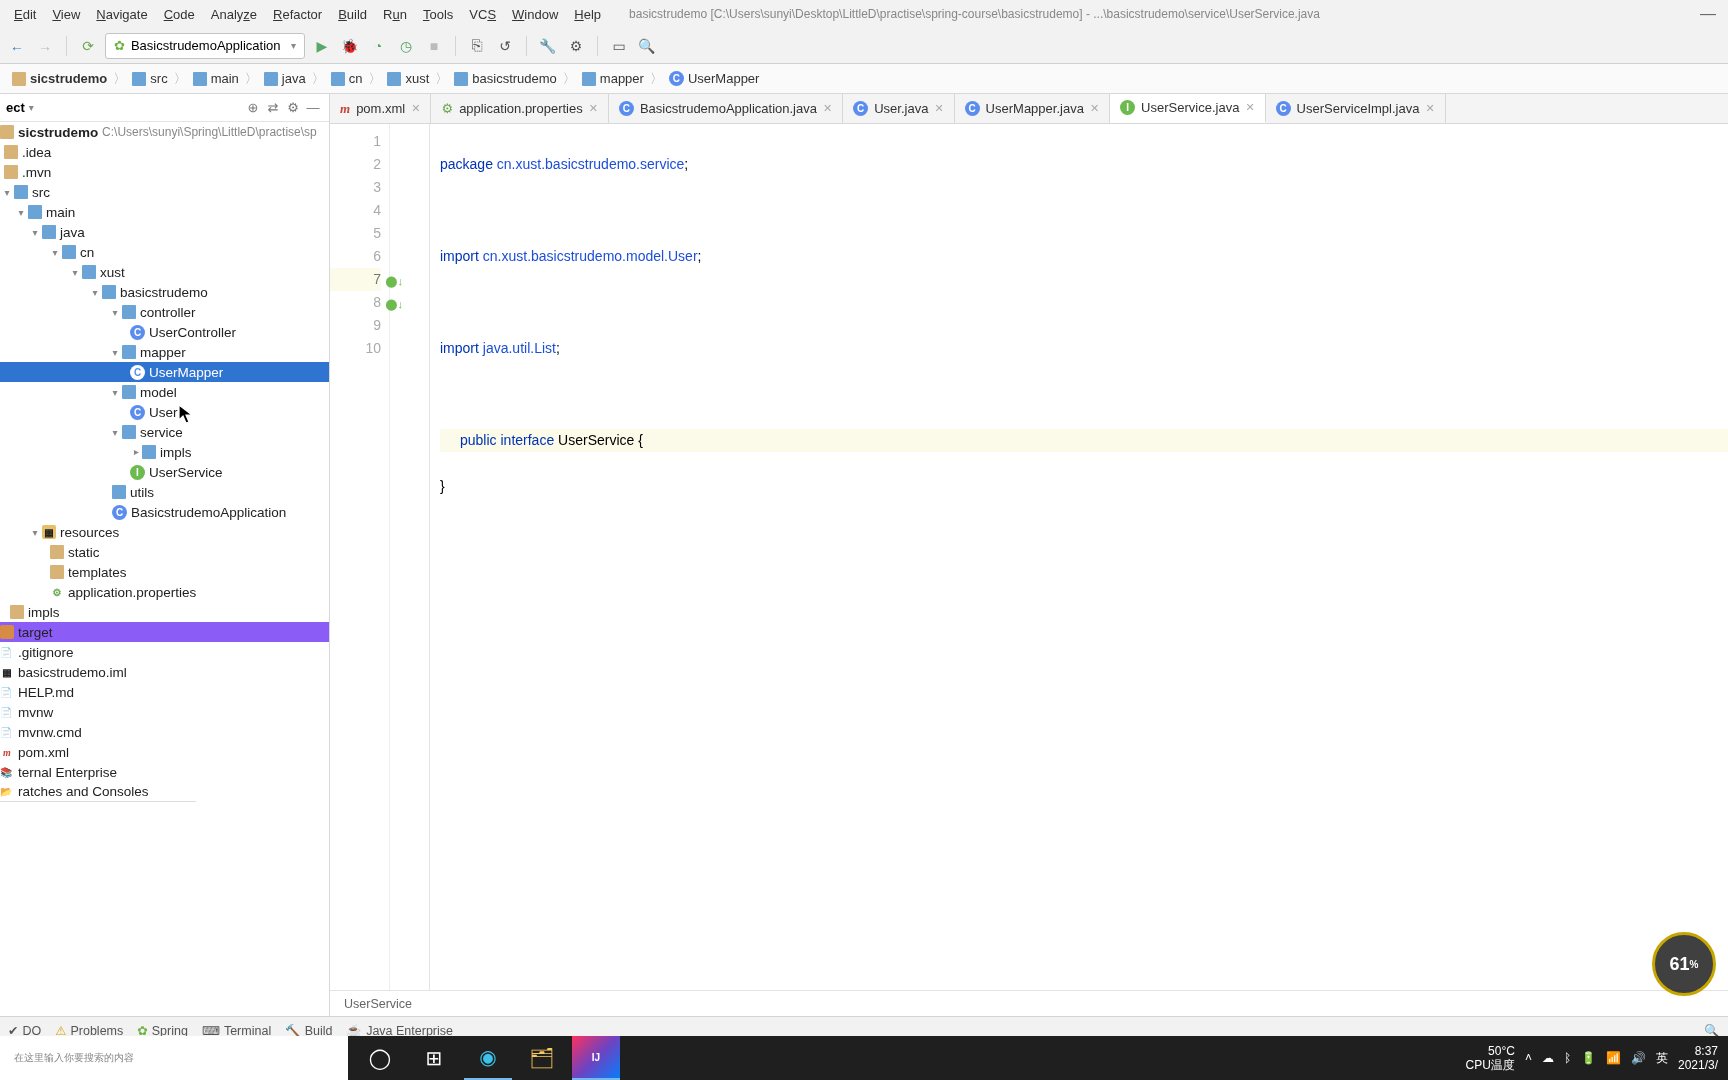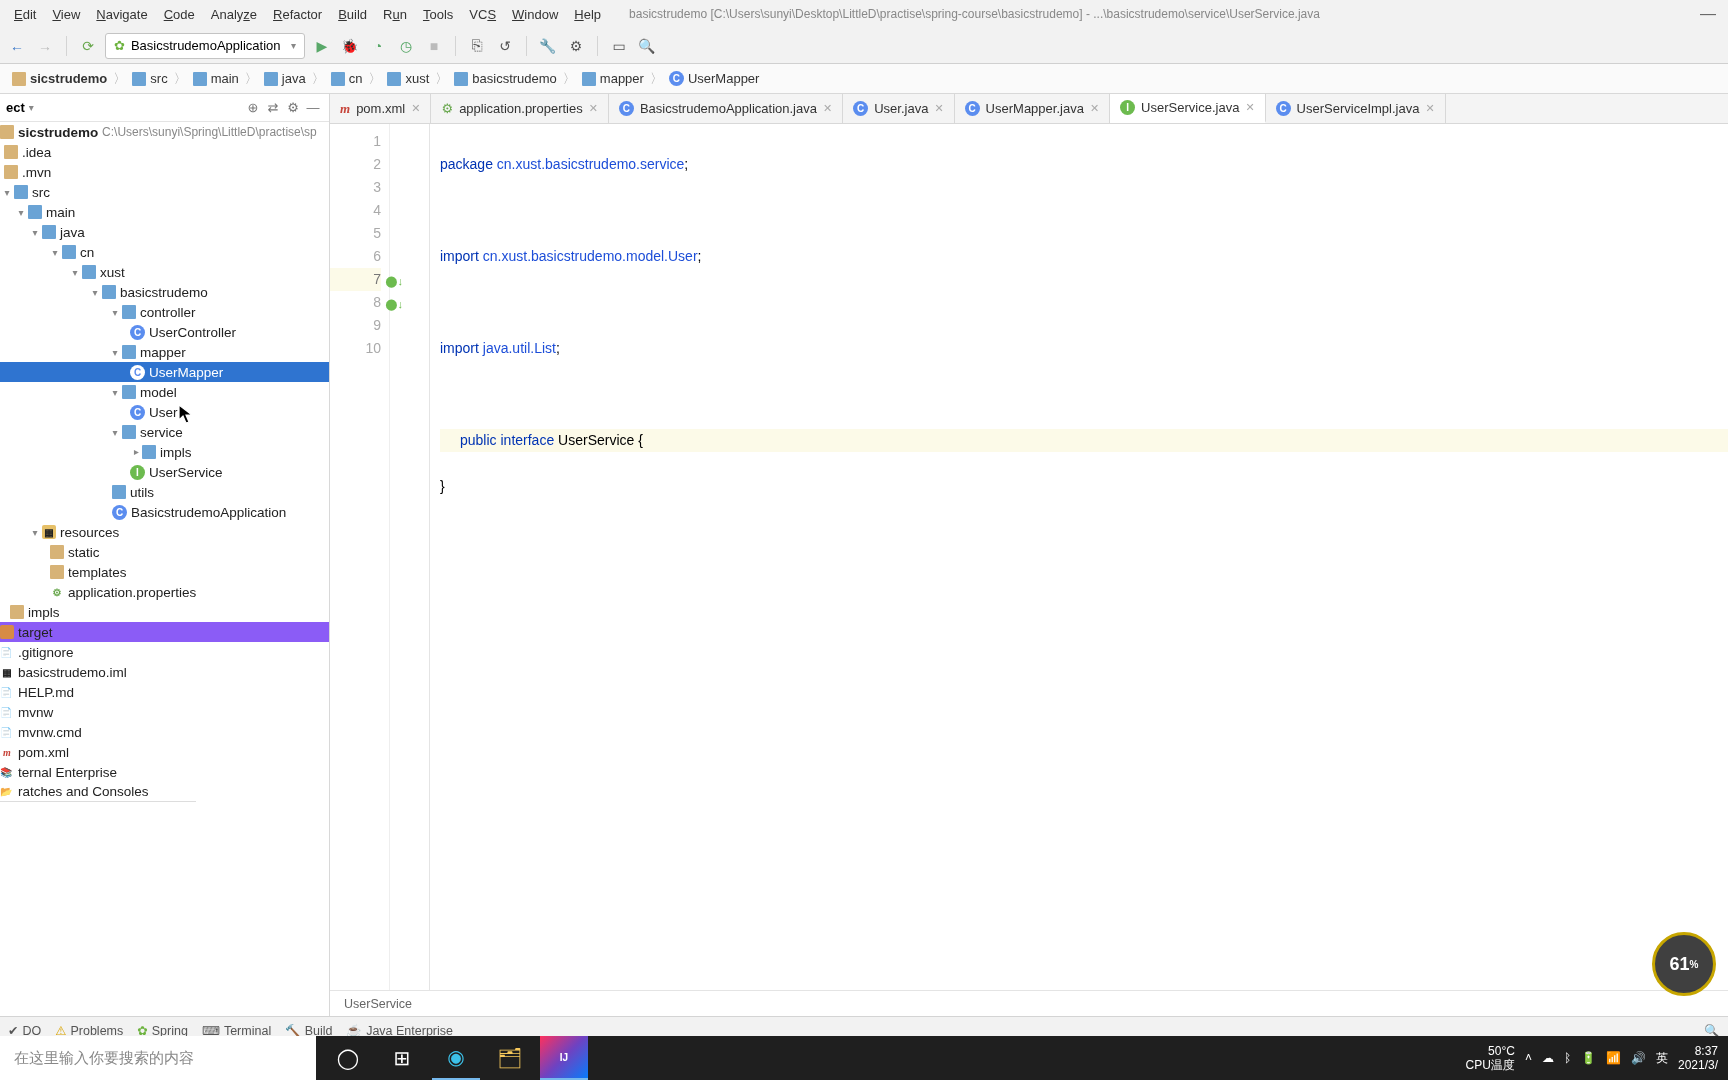--- a/index.html
+++ b/index.html
@@ -57,21 +57,21 @@
 .pkg { color: #1d4ed8; }
 .breadcrumb2 { height: 26px; border-top: 1px solid #e4e4e4; font-size: 12.5px; color: #666; display: flex; align-items: center; padding: 0 14px; }
 
 .bottom-tools { height: 28px; background: #f2f2f2; border-top: 1px solid #d4d4d4; display: flex; align-items: center; font-size: 12.5px; color: #555; gap: 14px; padding: 0 8px; }
 .bottom-tools .bt { display: flex; align-items: center; gap: 4px; cursor: pointer; }
 .statusbar { height: 26px; background: #f2f2f2; border-top: 1px solid #d4d4d4; display: flex; align-items: center; font-size: 12.5px; color: #555; }
 .statusbar .sp { flex: 1; }
 .statusbar .cell { padding: 0 10px; }
 
 .taskbar { position: absolute; bottom: 0; left: 0; right: 0; height: 44px; background: #1f1f1f; display: flex; align-items: center; color: #fff; font-size: 13px; }
-.taskbar .search { width: 316px; height: 44px; background: #fff; color: #888; display: flex; align-items: center; padding: 0 14px; font-size: 15px; }
+.taskbar .search { width: 348px; height: 44px; background: #fff; color: #888; display: flex; align-items: center; padding: 0 14px; font-size: 10px; }
 .taskbar .center { flex: 0 0 auto; display: flex; align-items: center; gap: 6px; padding: 0 8px; }
 .taskbar .tb-app { width: 48px; height: 44px; display: flex; align-items: center; justify-content: center; font-size: 20px; }
 .taskbar .tb-app.active { border-bottom: 2px solid #76b9ed; }
 .taskbar .spacer { flex: 1; }
 .taskbar .tray { display: flex; align-items: center; gap: 10px; padding: 0 10px; font-size: 12px; }
 .taskbar .tray .col { display: flex; flex-direction: column; align-items: flex-end; line-height: 14px; }
 
 .cpu-ovl { position: absolute; right: 12px; bottom: 84px; width: 64px; height: 64px; border-radius: 50%; border: 3px solid #c7a600; background: rgba(0,0,0,0.75); color: #fff; display: flex; align-items: center; justify-content: center; font-size: 18px; font-weight: bold; }
 .cpu-ovl small { font-size: 10px; }
 

